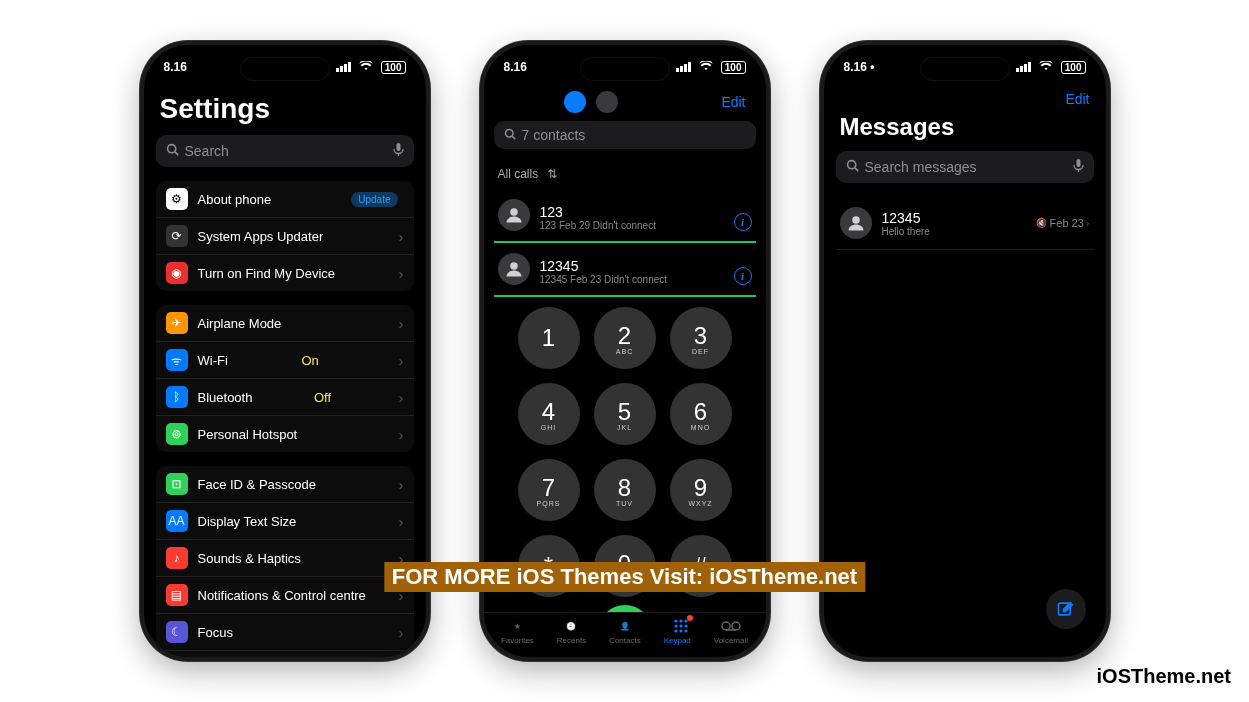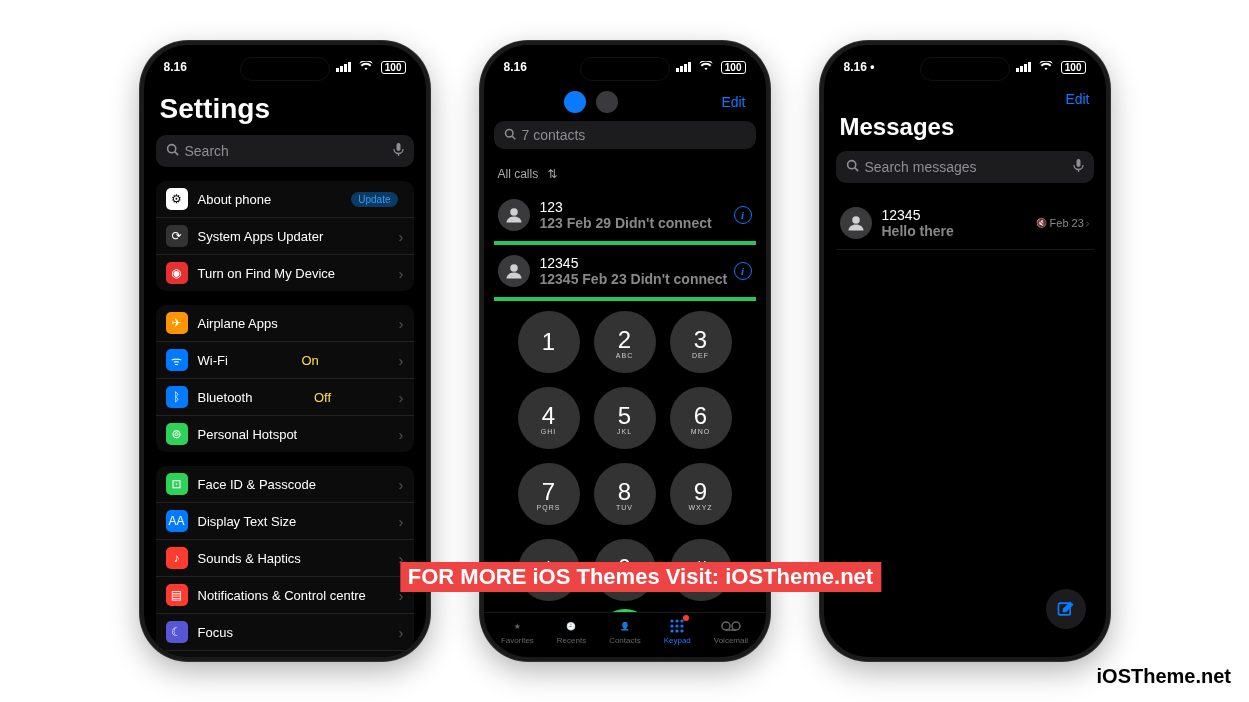--- a/index.html
+++ b/index.html
@@ -84,44 +84,44 @@
 }
 .chev { margin-left: auto; color: #555; font-size: 15px; }
 .badge-update { background: #0b3a63; color: #3b97f2; font-size: 10px; padding: 2px 7px; border-radius: 10px; margin-left:auto; margin-right:6px;}
 .value-muted { margin-left:auto; margin-right:6px; color:#fde047; font-size:13px;}
 
 .p2-header { display:flex; align-items:center; justify-content:space-between; padding: 2px 10px 8px;}
 .p2-toggles { display:flex; gap:10px; margin-left:60px;}
 .circle-btn { width:22px; height:22px; border-radius:50%; }
 .edit-link { color:#0a7bff; font-size:14px; font-weight:500;}
 .filter-row { color:#aaa; font-size:12px; padding:4px 4px 8px;}
-.call-entry { display:flex; align-items:center; padding:10px 4px; border-bottom:4px solid #22c55e;}
+.call-entry { display:flex; align-items:flex-end; padding:10px 4px; border-bottom:2px solid #22c55e;}
 .avatar { width:32px; height:32px; border-radius:50%; background:#3a3a3c; display:flex; align-items:center; justify-content:center; margin-right:10px;}
 .call-name { font-size:14px; font-weight:500; color:#fff;}
-.call-sub { font-size:14px; color:#888;font-weight:bold;}
+.call-sub { font-size:10px; color:#888;}
 .info-icon { margin-left:auto; color:#0a7bff; font-size:16px; width:18px; height:18px; border:1.5px solid #0a7bff; border-radius:50%; display:flex; align-items:center; justify-content:center; font-size:11px; font-weight:600; font-style:italic; font-family:Georgia,serif;}
 .keypad { display:grid; grid-template-columns: repeat(3, 62px); grid-auto-rows:62px; gap:14px; justify-content:center; margin-top:10px;}
 .key { background:#333; border-radius:50%; display:flex; flex-direction:column; align-items:center; justify-content:center; color:#fff;}
 .key .num { font-size:24px; font-weight:400;}
 .key .letters { font-size:7px; letter-spacing:1px; color:#ccc; margin-top:-2px;}
 .call-btn { width:54px; height:54px; border-radius:50%; background:#30d158; margin:8px auto 0; display:flex; align-items:center; justify-content:center;}
 .tabbar { display:flex; justify-content:space-around; padding:4px 6px 12px; border-top:1px solid #1a1a1a;}
 .tab { display:flex; flex-direction:column; align-items:center; color:#666; font-size:8px;}
-.tab.active { color:#0a7bff;}
+.tab.active { color:#0a7bff;align-items:flex-end;}
 .tab-icon { width:20px; height:18px; display:flex; align-items:center; justify-content:center; margin-bottom:1px; position:relative;}
 .dot-red { position:absolute; top:-2px; right:-2px; width:6px;height:6px;background:#ff3b30;border-radius:50%;}
 
 .msg-row { display:flex; align-items:center; padding:10px 4px; border-bottom:1px solid #1a1a1a;}
 .msg-meta { margin-left:auto; color:#888; font-size:11px; display:flex; align-items:center; gap:2px;}
 .compose { position:absolute; bottom:28px; right:20px; width:40px;height:40px; background:#1c1c1e; border-radius:50%; display:flex; align-items:center; justify-content:center;}
 
 .overlay-text {
   position:absolute; left:50%; transform:translateX(-50%);
-  top: 562px; background:#ef4444; color:#fff; font-weight:700; font-size:22px;
-  padding:2px 8px; white-space:nowrap; z-index:50;margin-left:16px;
+  top: 562px; background:#a16207; color:#fff; font-weight:700; font-size:22px;
+  padding:2px 8px; white-space:nowrap; z-index:50;
 }
 .bottom-brand {
   position:absolute; right:18px; bottom:14px; color:#000; font-weight:800; font-size:20px;
 }
 </style>
 </head>
 <body>
 
 <div class="phone">
   <div class="notch"></div>
@@ -172,21 +172,21 @@
       <div class="row">
         <div class="icon-sq" style="background:#e8312f">◉</div>
         <span>Turn on Find My Device</span>
         <span class="chev">›</span>
       </div>
     </div>
 
     <div class="group">
       <div class="row">
         <div class="icon-sq" style="background:#ff9500">✈</div>
-        <span>Airplane Apps</span>
+        <span>Airplane Mode</span>
         <span class="chev">›</span>
       </div>
       <div class="row">
         <div class="icon-sq" style="background:#007aff">ᯤ</div>
         <span>Wi-Fi</span>
         <span class="value-muted">On</span>
         <span class="chev">›</span>
       </div>
       <div class="row">
         <div class="icon-sq" style="background:#007aff">ᛒ</div>

